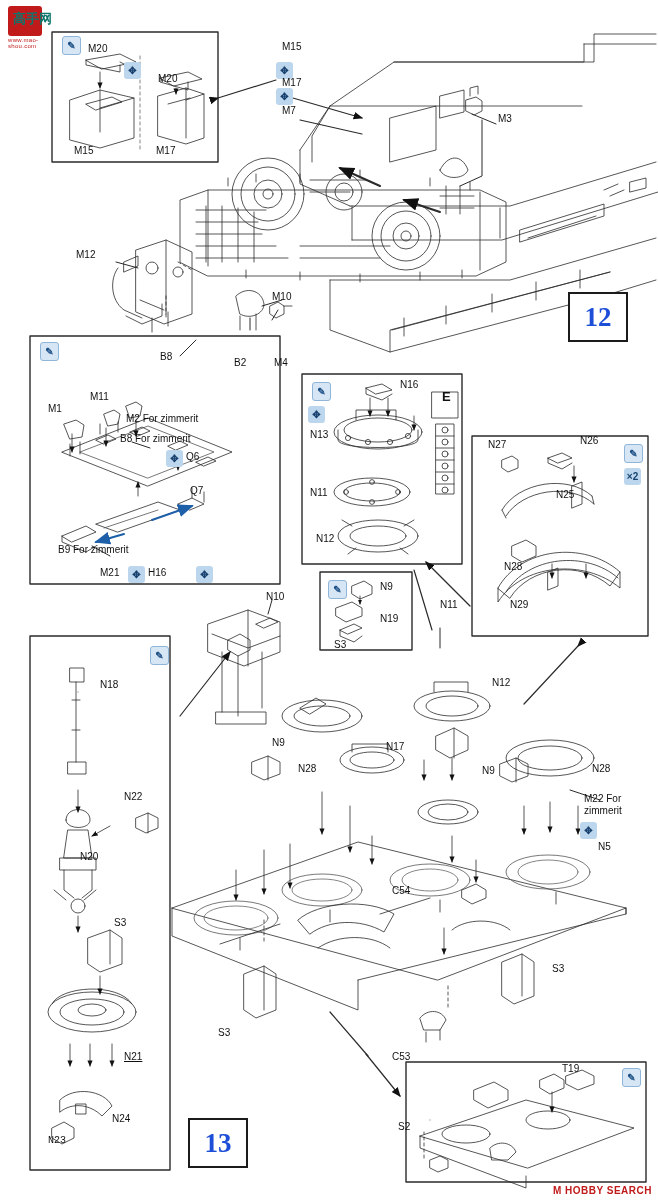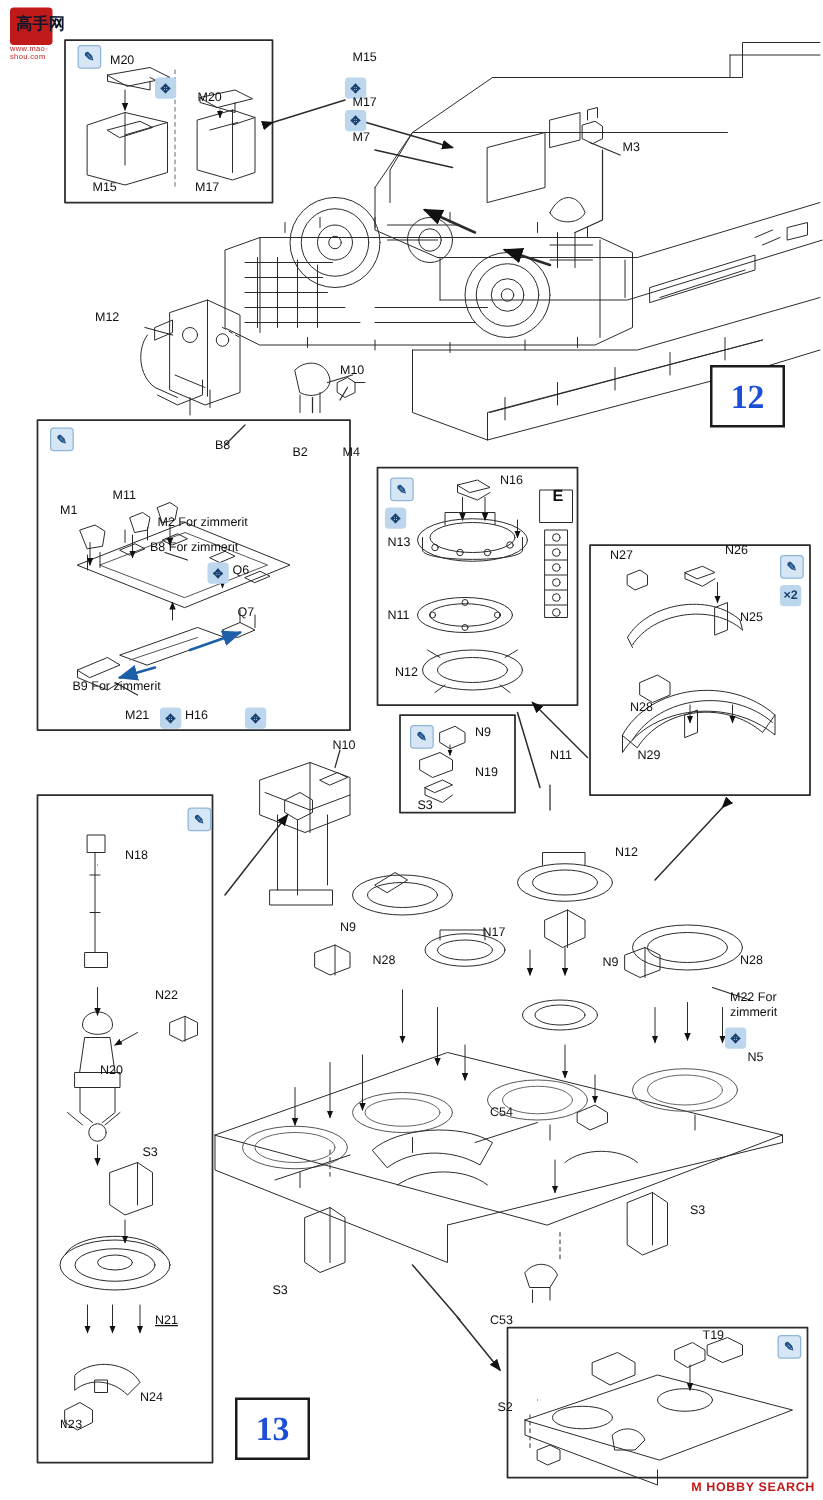--- a/index.html
+++ b/index.html
@@ -7,21 +7,21 @@
   #sheet{position:absolute;left:0;top:0;width:658px;height:1200px;}
   .lbl{position:absolute;font-size:10px;line-height:10px;color:#111;white-space:nowrap;}
   .lbl.b{font-weight:bold;}
   .stepnum{position:absolute;border:2px solid #1b1b1b;background:#fff;display:flex;align-items:center;justify-content:center;font-size:27px;font-weight:bold;font-family:"Liberation Serif",serif;color:#1d4ed8;}
   .icon{position:absolute;width:17px;height:17px;border-radius:3px;background:#2f6fb5;display:flex;align-items:center;justify-content:center;color:#fff;font-size:10px;font-weight:bold;}
   .icon.lt{background:#bcd6ee;color:#17406e;}
   .icon.glue{background:#d6e6f5;border:1px solid #8fb5d8;color:#1d4f86;}
   .icon.two{background:#bcd6ee;color:#16436f;}
   .logo{position:absolute;left:8px;top:6px;width:48px;height:40px;}
   .logo .sq{position:absolute;left:0;top:0;width:34px;height:30px;background:#c01a1a;border-radius:3px;}
-  .logo .sqt{position:absolute;left:5px;top:4px;color:#0f172a;font-size:13px;font-weight:bold;font-family:"DejaVu Sans",sans-serif;}
+  .logo .sqt{position:absolute;left:5px;top:4px;color:#0f766e;font-size:13px;font-weight:bold;font-family:"DejaVu Sans",sans-serif;}
   .logo .sub{position:absolute;left:0;top:31px;font-size:6px;color:#c01a1a;letter-spacing:.3px;}
   .hobby{position:absolute;right:6px;bottom:4px;font-size:10px;font-weight:bold;color:#c01a1a;letter-spacing:.5px;}
   .hobby .m{color:#c01a1a;}
   svg{position:absolute;left:0;top:0;}
 </style>
 </head>
 <body>
 
 <div id="sheet">
 
@@ -424,21 +424,21 @@
   <div class="lbl" style="left:74px;top:146px;">M15</div>
   <div class="lbl" style="left:156px;top:146px;">M17</div>
 
   <div class="lbl" style="left:282px;top:42px;">M15</div>
   <div class="lbl" style="left:282px;top:78px;">M17</div>
   <div class="lbl" style="left:282px;top:106px;">M7</div>
   <div class="lbl" style="left:498px;top:114px;">M3</div>
 
   <div class="lbl" style="left:76px;top:250px;">M12</div>
   <div class="lbl" style="left:272px;top:292px;">M10</div>
-  <div class="lbl" style="left:172px;top:352px;">B8</div>
+  <div class="lbl" style="left:160px;top:352px;">B8</div>
   <div class="lbl" style="left:234px;top:358px;">B2</div>
   <div class="lbl" style="left:274px;top:358px;">M4</div>
 
   <div class="lbl" style="left:90px;top:392px;">M11</div>
   <div class="lbl" style="left:48px;top:404px;">M1</div>
   <div class="lbl" style="left:126px;top:414px;">M2 For zimmerit</div>
   <div class="lbl" style="left:120px;top:434px;">B8 For zimmerit</div>
   <div class="lbl" style="left:186px;top:452px;">Q6</div>
   <div class="lbl" style="left:190px;top:486px;">Q7</div>
   <div class="lbl" style="left:58px;top:532px;margin-top:13px;">B9 For zimmerit</div>
@@ -447,21 +447,21 @@
   <div class="lbl" style="left:216px;top:568px;"></div>
 
   <div class="lbl" style="left:400px;top:380px;">N16</div>
   <div class="lbl" style="left:310px;top:430px;">N13</div>
   <div class="lbl" style="left:310px;top:488px;">N11</div>
   <div class="lbl" style="left:316px;top:534px;">N12</div>
   <div class="lbl b" style="left:442px;top:392px;font-size:13px;">E</div>
 
   <div class="lbl" style="left:488px;top:440px;">N27</div>
   <div class="lbl" style="left:580px;top:436px;">N26</div>
-  <div class="lbl" style="left:592px;top:490px;">N25</div>
+  <div class="lbl" style="left:556px;top:490px;">N25</div>
   <div class="lbl" style="left:504px;top:562px;">N28</div>
   <div class="lbl" style="left:510px;top:600px;">N29</div>
 
   <div class="lbl" style="left:380px;top:582px;">N9</div>
   <div class="lbl" style="left:380px;top:614px;">N19</div>
   <div class="lbl" style="left:334px;top:640px;">S3</div>
 
   <div class="lbl" style="left:266px;top:592px;">N10</div>
   <div class="lbl" style="left:440px;top:600px;">N11</div>
   <div class="lbl" style="left:492px;top:678px;">N12</div>

